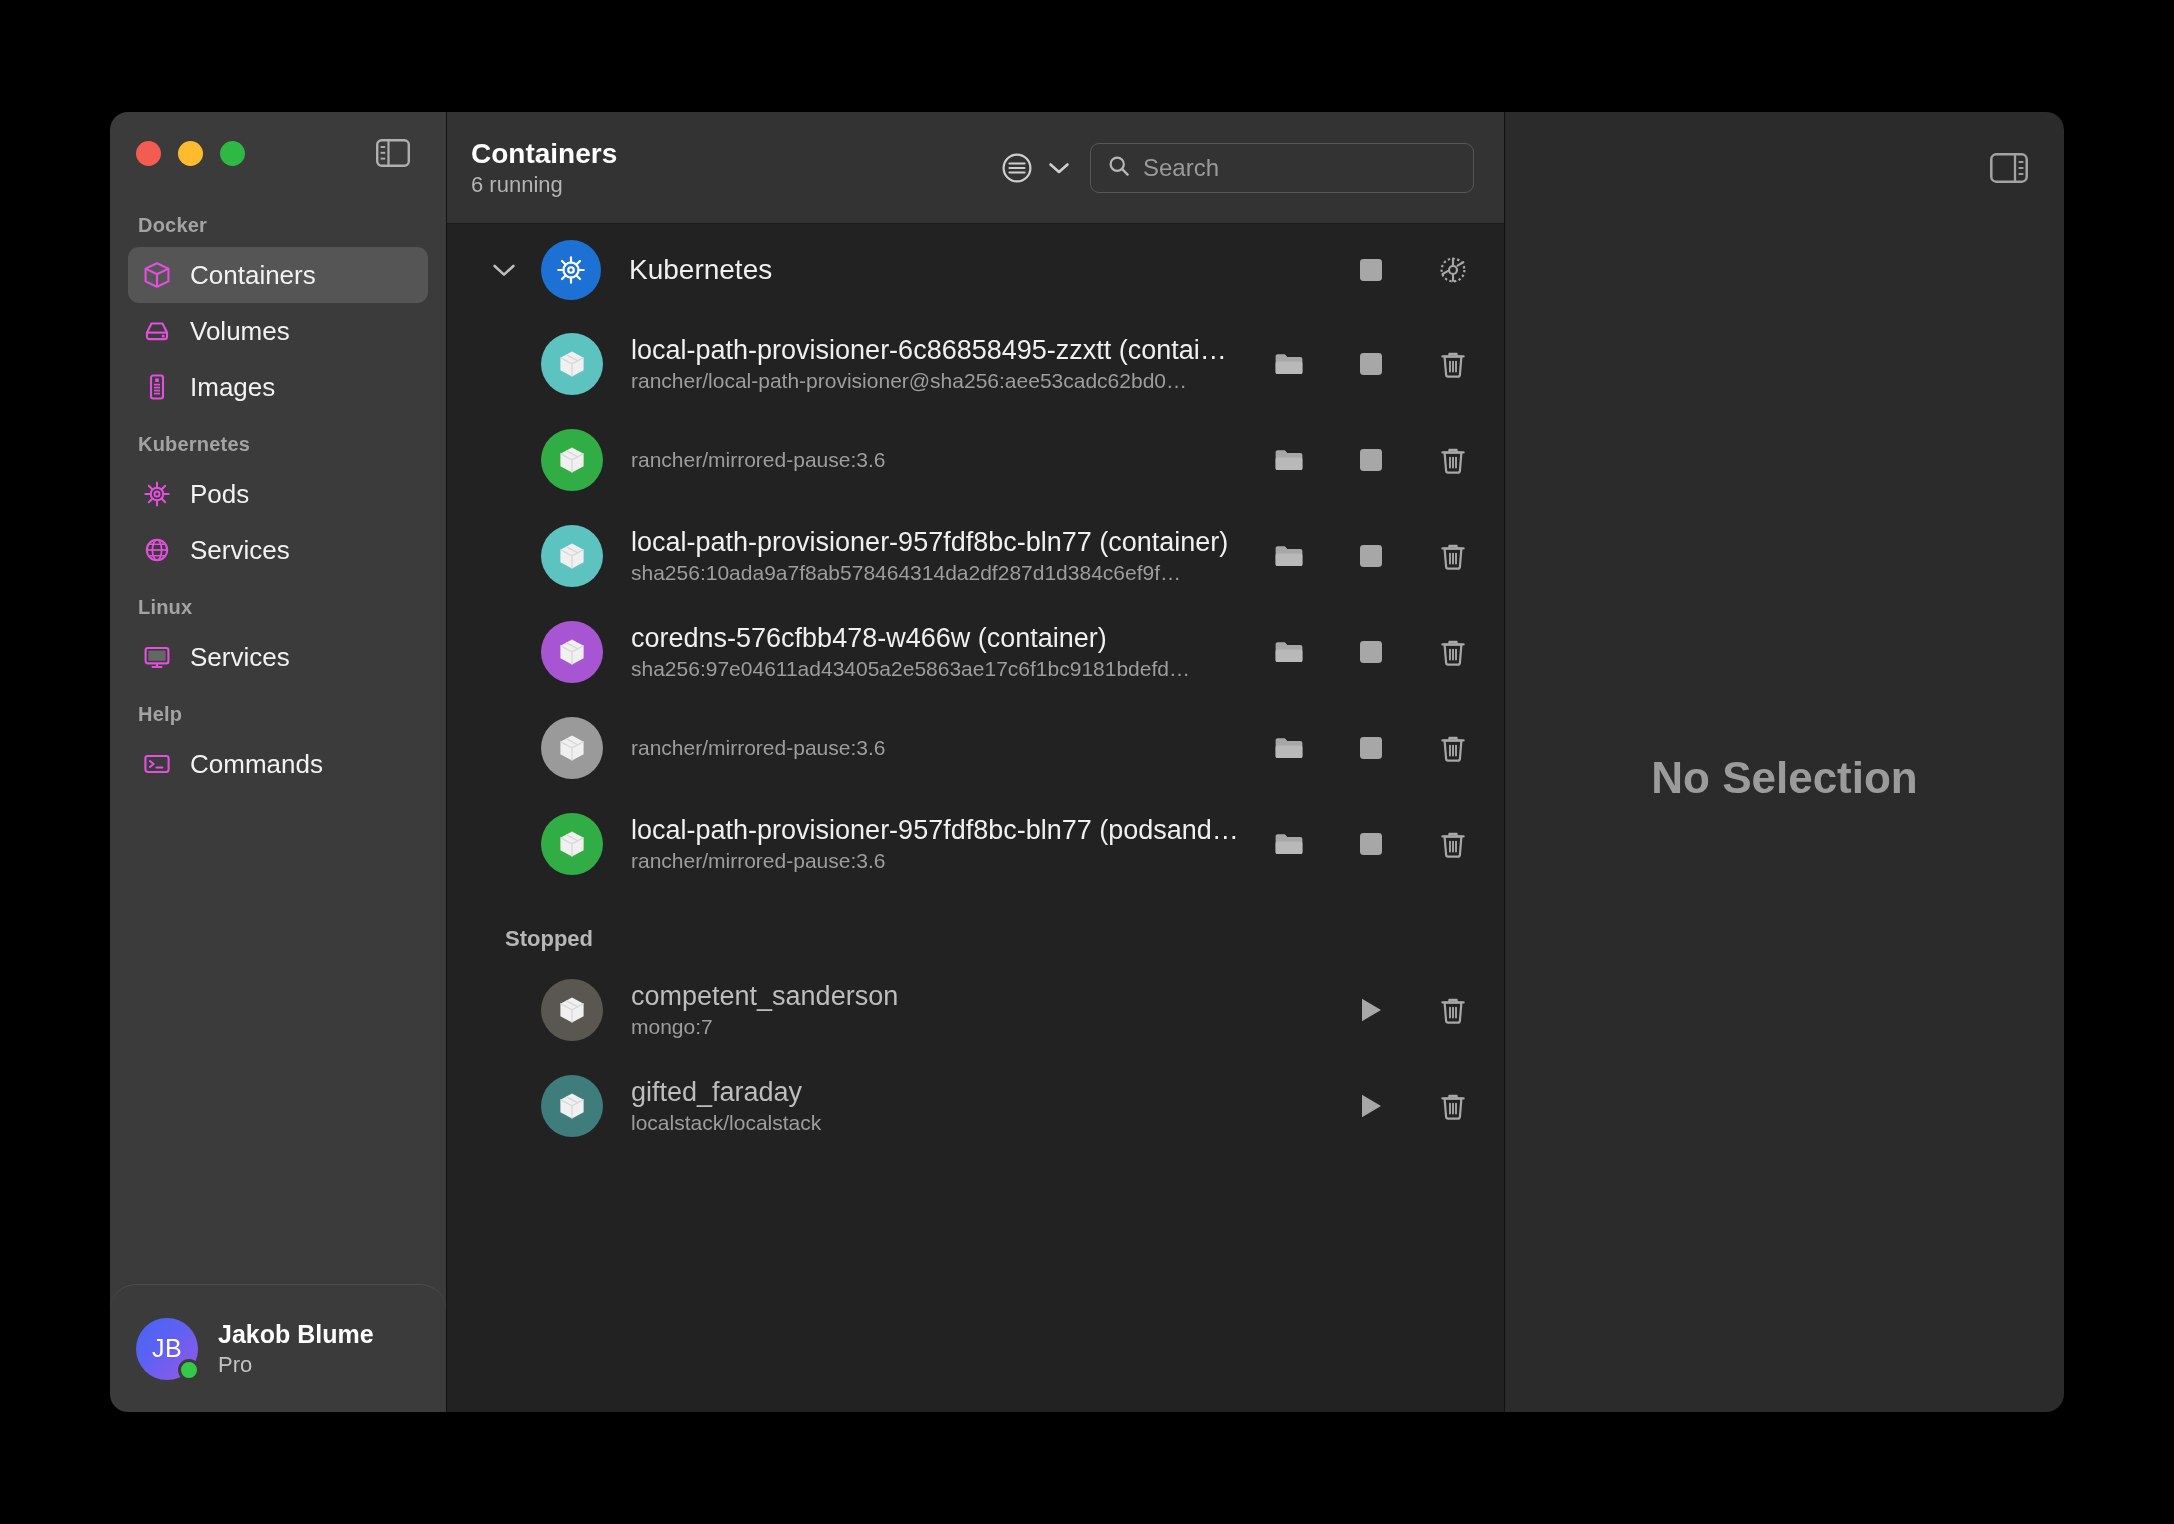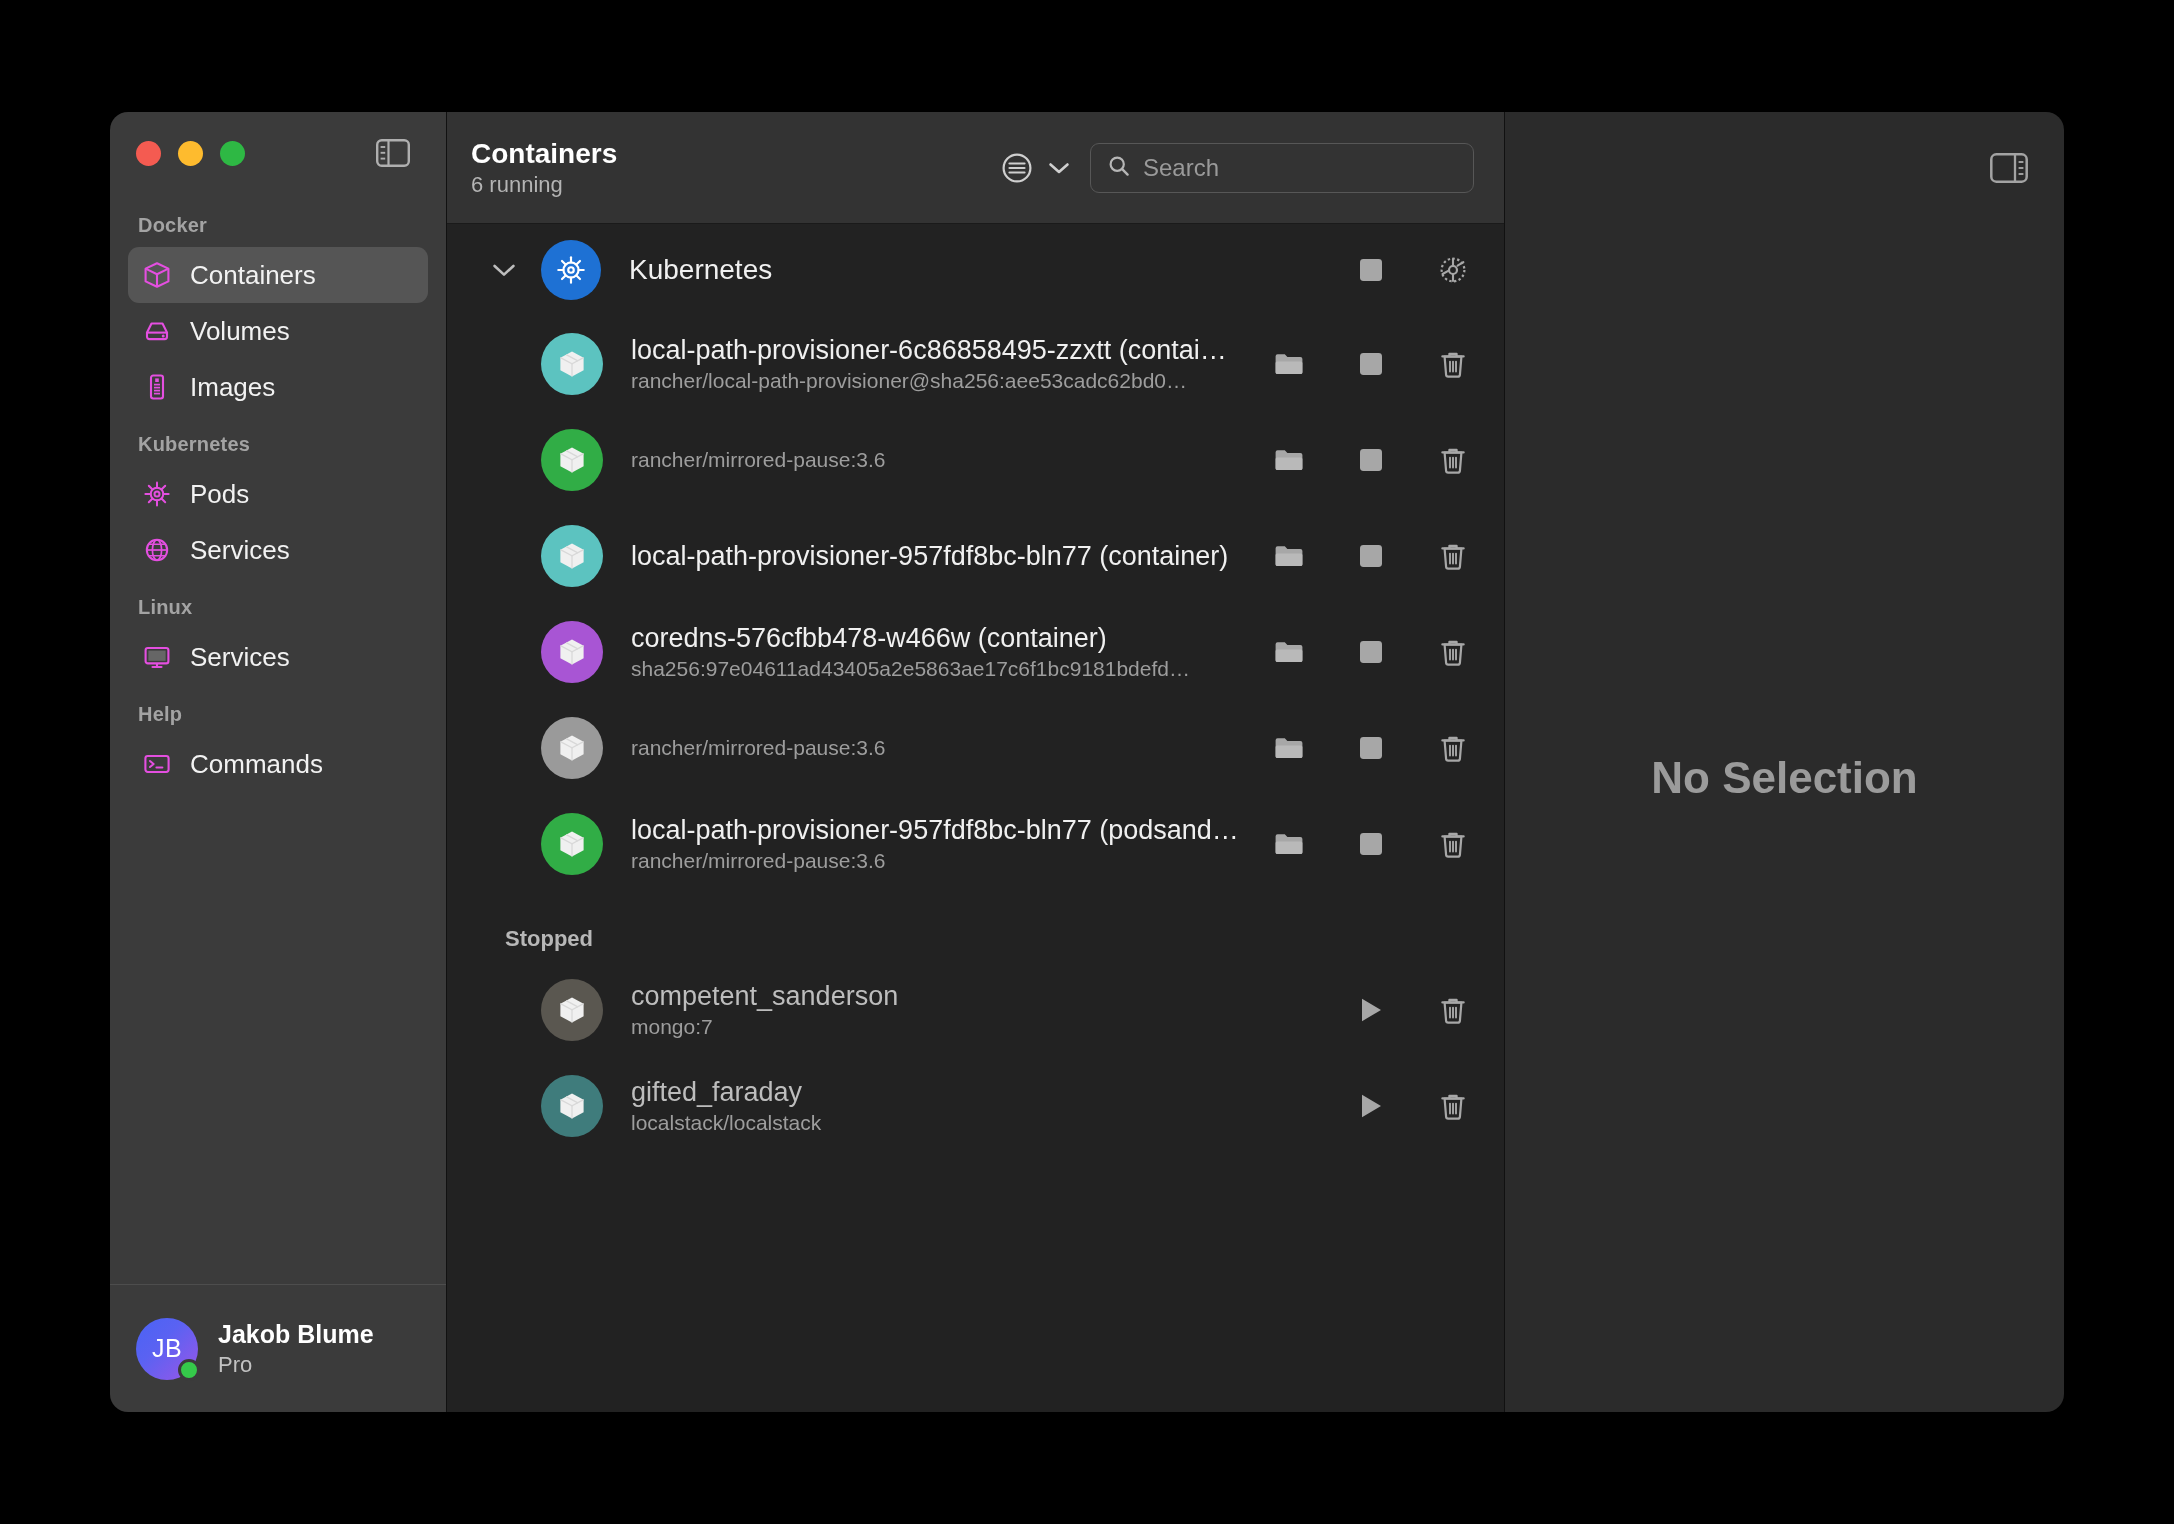--- a/index.html
+++ b/index.html
@@ -62,21 +62,21 @@
   }
   .nav-item.active { background: #555555; }
   .nav-label { font-size: 26px; color: #f2f2f2; }
   .nav-icon { width: 30px; height: 30px; flex: 0 0 30px; display: flex; align-items: center; justify-content: center; }
   .nav-icon svg { display: block; }
 
   .profile {
     height: 128px; flex: 0 0 128px;
     border-top: 1px solid #4d4d4d;
     display: flex; align-items: center; gap: 20px;
-    padding: 0 26px; cursor: pointer;
+    padding: 0 26px; cursor: pointer; border-radius: 26px;
   }
   .avatar-wrap { position: relative; width: 62px; height: 62px; flex: 0 0 62px; }
   .avatar {
     width: 62px; height: 62px; border-radius: 50%;
     background: linear-gradient(135deg, #4a63f5 0%, #5a62f2 40%, #9a56e8 100%);
     color: #fff; font-size: 25px; font-weight: 500;
     display: flex; align-items: center; justify-content: center;
     letter-spacing: .5px;
   }
   .status-dot {
@@ -474,20 +474,21 @@
               <div class="row-avatar" style="background: rgb(92, 195, 192);">
                 <svg width="38" height="38" viewBox="0 0 36 36">
                   <path d="M18 6.2 29 12v12L18 29.8 7 24V12Z" fill="#f0f0f0"></path>
                   <path d="M7 12l11 5.9L29 12" fill="none" stroke="#d8d8d8" stroke-width="1.2"></path>
                   <path d="M18 17.9v11.9" fill="none" stroke="#d8d8d8" stroke-width="1.2"></path>
                   <path d="M12.4 9.1 23.6 15" fill="none" stroke="#d8d8d8" stroke-width="1.2"></path>
                 </svg>
               </div>
               <div class="row-text">
                 <div class="row-title">local-path-provisioner-957fdf8bc-bln77 (container)</div>
+                <div class="row-sub">sha256:10ada9a7f8ab578464314da2df287d1d384c6ef9f…</div>
               </div>
               <div class="row-actions">
                 <span class="act">
                   <svg width="30" height="26" viewBox="0 0 30 26">
                     <path d="M1.6 5.2a2 2 0 0 1 2-2h7.2l2.6 2.8h13a2 2 0 0 1 2 2V21a2 2 0 0 1-2 2H3.6a2 2 0 0 1-2-2Z" fill="#a7a7a7"></path>
                     <rect x="1.6" y="10.4" width="26.8" height="12.6" rx="1.6" fill="#b9b9b9"></rect>
                   </svg>
                 </span>
                 <span class="act">
                   <svg width="26" height="26" viewBox="0 0 26 26">

